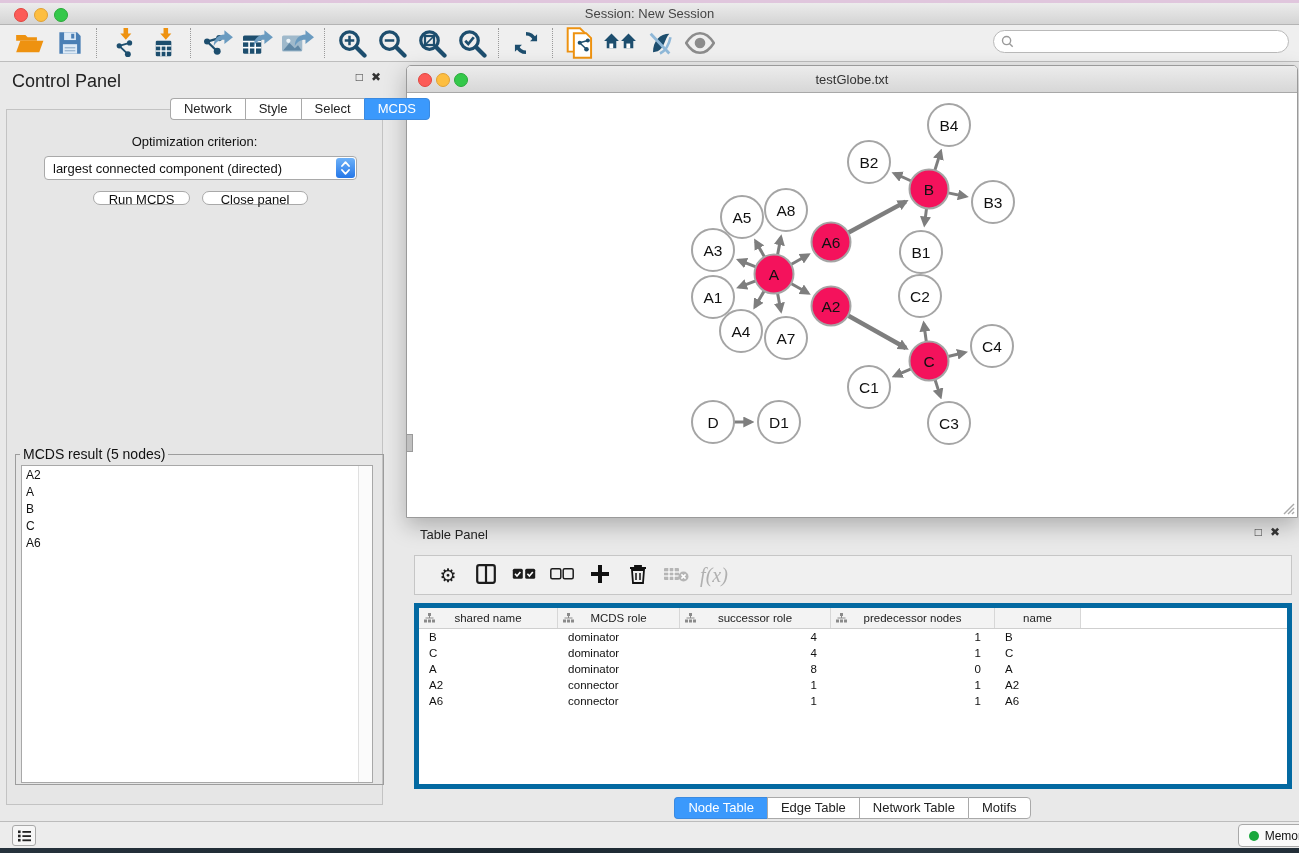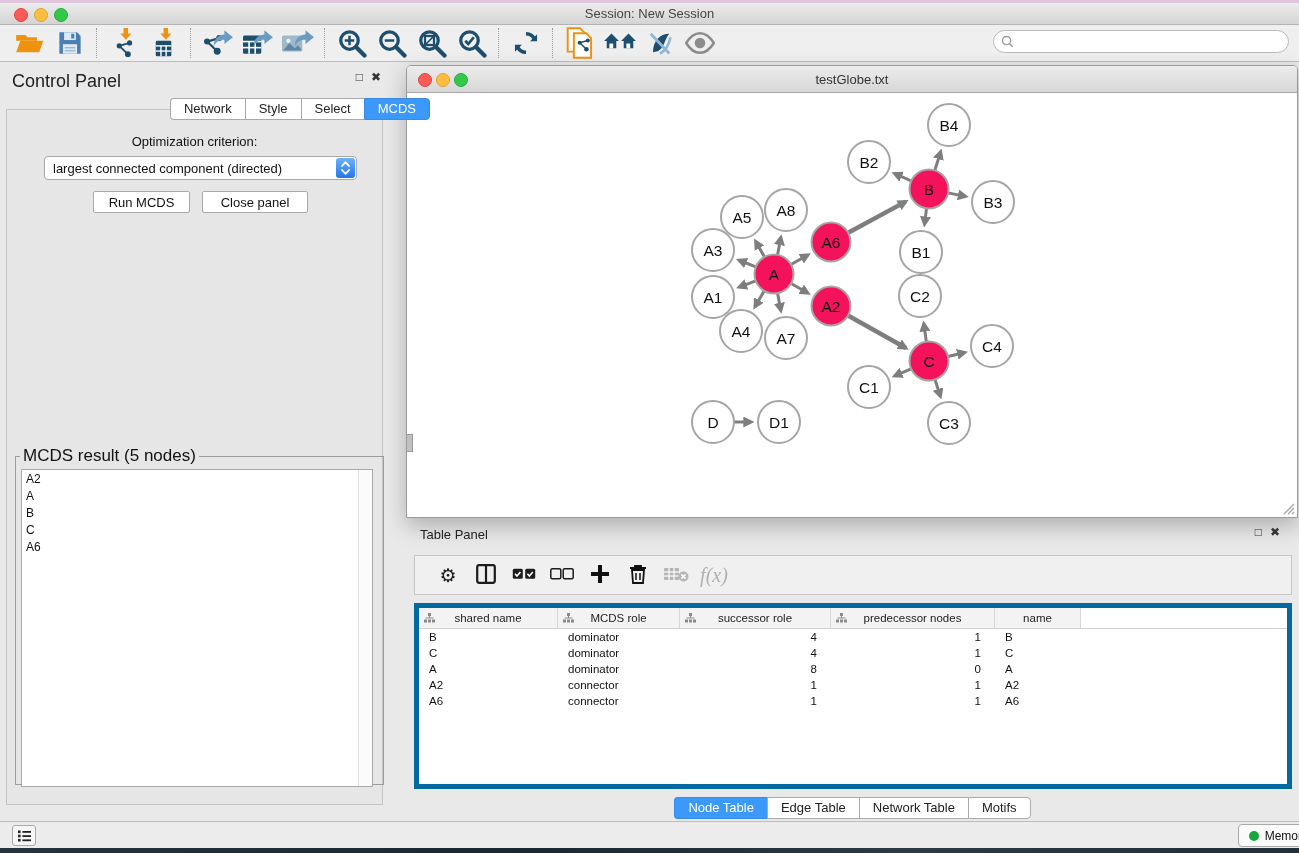--- a/index.html
+++ b/index.html
@@ -41,25 +41,25 @@
   .tab:last-child{border-right:1px solid #a9a9a9;border-top-right-radius:4px;border-bottom-right-radius:4px;}
   .tab.active{background:#3b99fc;color:#fff;border-color:#3b8ae0;}
   .cp-body{position:absolute;left:6px;top:47px;width:377px;height:696px;background:#e6e6e6;
     border:1px solid #c3c3c3;box-sizing:border-box;}
   .opt-label{position:absolute;left:0;width:100%;top:24px;text-align:center;font-size:13px;color:#111;}
   .dropdown{position:absolute;left:37px;top:46px;width:313px;height:24px;background:#fff;border:1px solid #a9a9a9;
     border-radius:4px;display:flex;align-items:center;box-sizing:border-box;}
   .dropdown .dd-text{flex:1;font-size:13px;color:#111;padding-left:8px;white-space:nowrap;overflow:hidden;}
   .dd-spin{width:19px;height:20px;margin-right:1px;border-radius:3px;
     background:linear-gradient(#6db1f8,#2577e8);display:flex;flex-direction:column;align-items:center;justify-content:center;}
-  .btn{position:absolute;height:22px;background:#fff;border:1px solid #a9a9a9;border-radius:2px;
+  .btn{position:absolute;height:14px;background:#fff;border:1px solid #a9a9a9;border-radius:8px;
     font-size:13px;color:#111;font-family:inherit;padding:0;}
   .mcds-fieldset{position:absolute;left:8px;top:336px;width:367px;height:337px;border:1px solid #9d9d9d;
     margin:0;padding:0;}
-  .mcds-fieldset legend{font-size:17px;color:#111;margin-left:4px;padding:0 3px;}
+  .mcds-fieldset legend{font-size:14px;color:#111;margin-left:4px;padding:0 3px;}
   .mcds-list{position:absolute;left:5px;top:3px;width:352px;height:318px;background:#fff;border:1px solid #a8a8a8;
     box-sizing:border-box;}
   .mcds-scroll{position:absolute;right:0;top:0;width:13px;height:100%;background:#fbfbfb;border-left:1px solid #e0e0e0;}
   .mcds-item{font-size:12px;color:#111;padding:1.5px 0 1.5px 4px;}
 
   
   .right-region{position:absolute;left:390px;top:59px;width:909px;height:759px;background:#e9e9e9;}
 
   
   .net-window{position:absolute;left:16px;top:3px;width:892px;height:453px;background:#fff;

